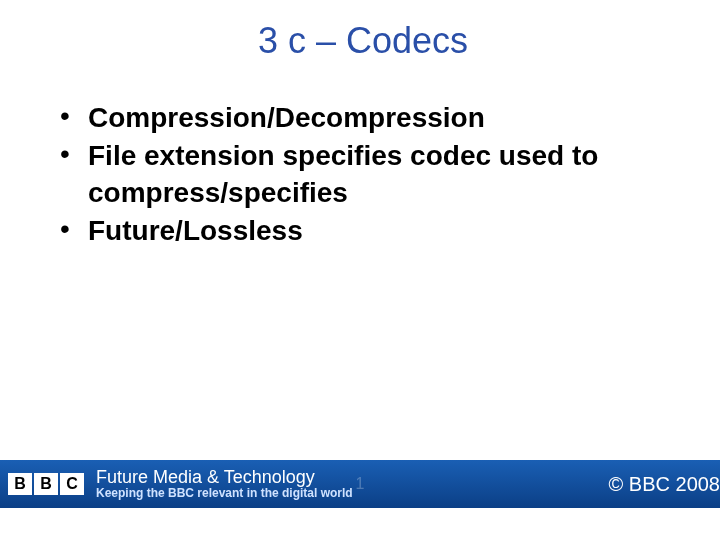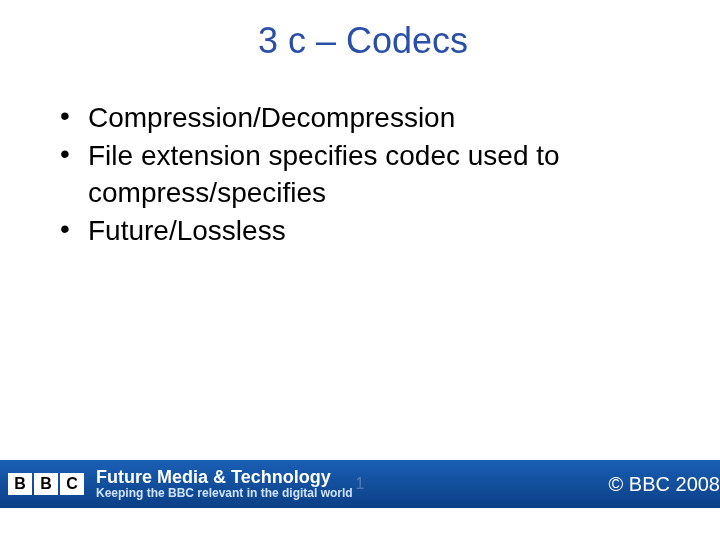--- a/index.html
+++ b/index.html
@@ -35,21 +35,21 @@
     line-height: 1.3;
     margin-bottom: 2px;
   }
   .bullet .dot {
     width: 28px;
     flex-shrink: 0;
     text-align: left;
     position: relative;
     top: -2px;
   }
-  .bullet .txt { flex: 1; }
+  .bullet .txt { flex: 1; font-weight: bold; }
   .footer {
     position: absolute;
     left: 0;
     bottom: 32px;
     width: 720px;
     height: 48px;
     background: linear-gradient(to bottom, #1a5fb4 0%, #0b3f86 100%);
     display: flex;
     align-items: center;
     padding-left: 8px;
@@ -67,21 +67,21 @@
     background: #fff;
     color: #000;
     font-weight: 900;
     font-size: 16px;
     display: flex;
     align-items: center;
     justify-content: center;
     font-family: Arial, sans-serif;
   }
   .footer-text { display: flex; flex-direction: column; line-height: 1.05; }
-  .footer-main { font-size: 18px; font-weight: 700; color: #ffffff; white-space: nowrap; }
+  .footer-main { font-size: 18px; font-weight: 400; color: #ffffff; white-space: nowrap; }
   .footer-sub  { font-size: 12px; font-weight: 600; color: #cfe2ff; white-space: nowrap; }
   .footer-spacer { flex: 1; }
   .footer-slidenum {
     position: absolute;
     top: 50%;
     left: 50%;
     transform: translate(-50%, -50%);
     font-size: 16px;
     color: rgba(255,255,255,0.25);
     pointer-events: none;

